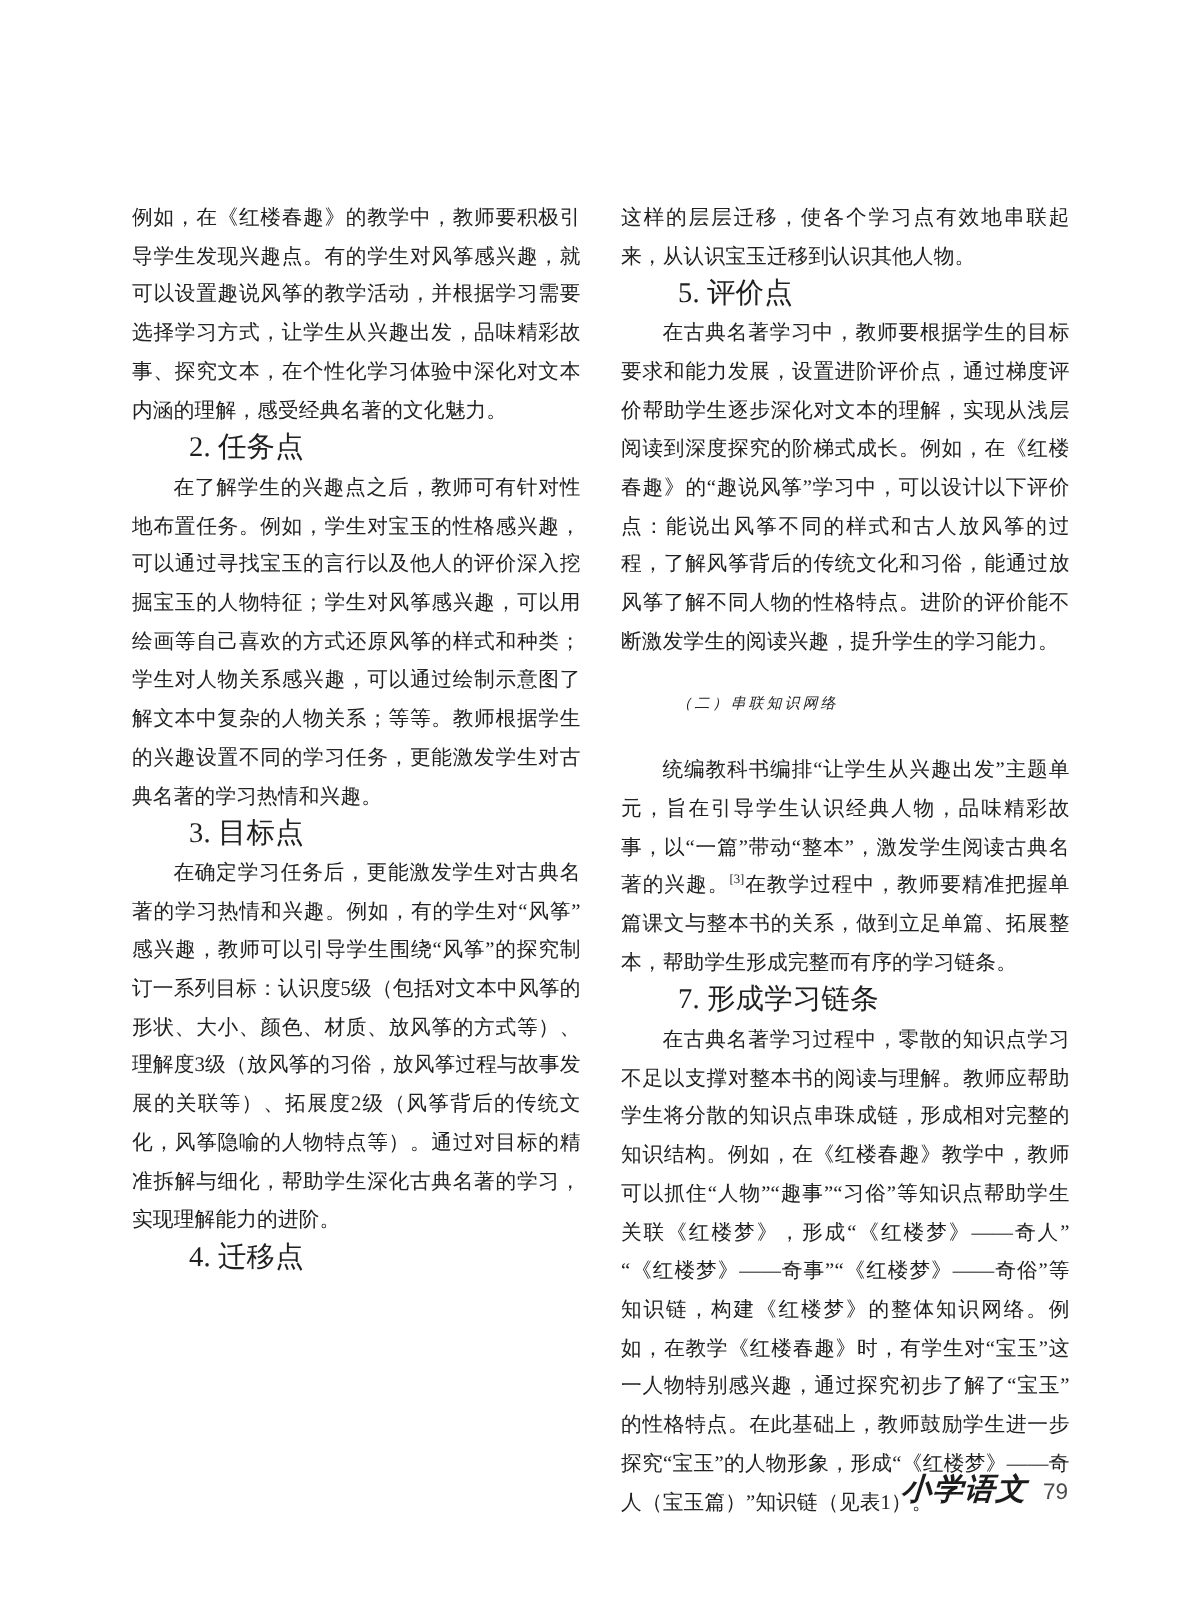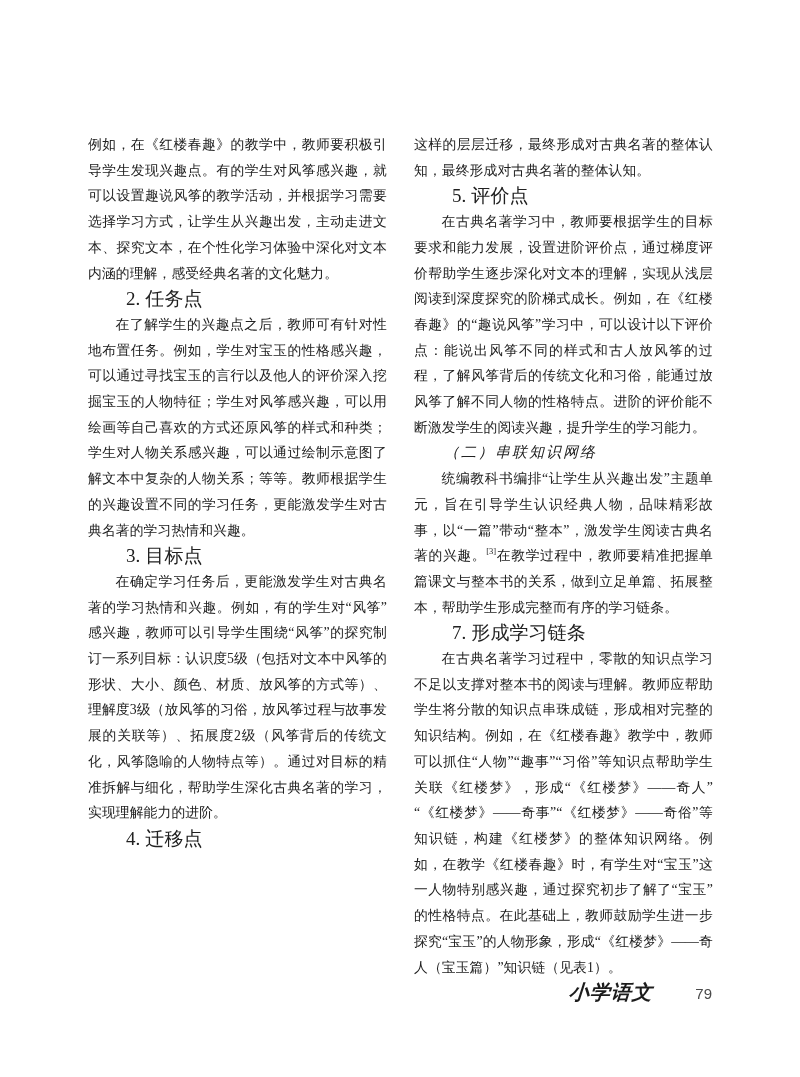--- a/index.html
+++ b/index.html
@@ -40,26 +40,26 @@
     text-indent: 0;
   }
   .heading {
     margin: 0;
     text-indent: 2em;
     font-weight: normal;
     font-size: 19px;
     line-height: 25.7px;
   }
   .section-heading {
-    margin: 0;
+    margin: 17px;
     text-indent: 2em;
     font-style: italic;
     letter-spacing: 2px;
     font-weight: normal;
-    font-size: 15px;
+    font-size: 10px;
     line-height: 25.7px;
   }
   sup.cite {
     font-size: 8.5px;
     line-height: 0;
     vertical-align: super;
     letter-spacing: 0;
   }
   .footer {
     position: absolute;
@@ -75,41 +75,40 @@
     font-weight: bold;
     font-size: 20px;
     color: #1c1c1c;
     transform: skewX(-4deg);
     letter-spacing: 1px;
   }
   .page-number {
     font-family: "Liberation Sans", "DejaVu Sans", sans-serif;
     font-size: 15px;
     color: #4a4a4a;
-    margin-left: 32px;
   }
 </style>
 </head>
 <body>
 
 <div class="page">
 
   <div class="content">
 
     <div class="column">
-      <p class="para continuation">例如，在《红楼春趣》的教学中，教师要积极引导学生发现兴趣点。有的学生对风筝感兴趣，就可以设置趣说风筝的教学活动，并根据学习需要选择学习方式，让学生从兴趣出发，主动走进文本、探究文本，在个性化学习体验中深化对文本内涵的理解，感受经典名著的文化魅力。</p>
+      <p class="para continuation">例如，在《红楼春趣》的教学中，教师要积极引导学生发现兴趣点。有的学生对风筝感兴趣，就可以设置趣说风筝的教学活动，并根据学习需要选择学习方式，让学生从兴趣出发，品味精彩故事、探究文本，在个性化学习体验中深化对文本内涵的理解，感受经典名著的文化魅力。</p>
       <p class="heading">2. 任务点</p>
       <p class="para">在了解学生的兴趣点之后，教师可有针对性地布置任务。例如，学生对宝玉的性格感兴趣，可以通过寻找宝玉的言行以及他人的评价深入挖掘宝玉的人物特征；学生对风筝感兴趣，可以用绘画等自己喜欢的方式还原风筝的样式和种类；学生对人物关系感兴趣，可以通过绘制示意图了解文本中复杂的人物关系；等等。教师根据学生的兴趣设置不同的学习任务，更能激发学生对古典名著的学习热情和兴趣。</p>
       <p class="heading">3. 目标点</p>
       <p class="para">在确定学习任务后，更能激发学生对古典名著的学习热情和兴趣。例如，有的学生对“风筝”感兴趣，教师可以引导学生围绕“风筝”的探究制订一系列目标：认识度5级（包括对文本中风筝的形状、大小、颜色、材质、放风筝的方式等）、理解度3级（放风筝的习俗，放风筝过程与故事发展的关联等）、拓展度2级（风筝背后的传统文化，风筝隐喻的人物特点等）。通过对目标的精准拆解与细化，帮助学生深化古典名著的学习，实现理解能力的进阶。</p>
       <p class="heading">4. 迁移点</p>
     </div>
 
     <div class="column">
-      <p class="para continuation">这样的层层迁移，最终形成对古典名著的整体认知，最终形成对古典名著的整体认知。</p>
+      <p class="para continuation">这样的层层迁移，使各个学习点有效地串联起来，从认识宝玉迁移到认识其他人物。</p>
       <p class="heading">5. 评价点</p>
       <p class="para">在古典名著学习中，教师要根据学生的目标要求和能力发展，设置进阶评价点，通过梯度评价帮助学生逐步深化对文本的理解，实现从浅层阅读到深度探究的阶梯式成长。例如，在《红楼春趣》的“趣说风筝”学习中，可以设计以下评价点：能说出风筝不同的样式和古人放风筝的过程，了解风筝背后的传统文化和习俗，能通过放风筝了解不同人物的性格特点。进阶的评价能不断激发学生的阅读兴趣，提升学生的学习能力。</p>
       <p class="section-heading">（二）串联知识网络</p>
       <p class="para">
         <span>统编教科书编排“让学生从兴趣出发”主题单元，旨在引导学生认识经典人物，品味精彩故事，以“一篇”带动“整本”，激发学生阅读古典名著的兴趣。</span><sup class="cite">[3]</sup><span>在教学过程中，教师要精准把握单篇课文与整本书的关系，做到立足单篇、拓展整本，帮助学生形成完整而有序的学习链条。</span>
       </p>
       <p class="heading">7. 形成学习链条</p>
       <p class="para">在古典名著学习过程中，零散的知识点学习不足以支撑对整本书的阅读与理解。教师应帮助学生将分散的知识点串珠成链，形成相对完整的知识结构。例如，在《红楼春趣》教学中，教师可以抓住“人物”“趣事”“习俗”等知识点帮助学生关联《红楼梦》，形成“《红楼梦》——奇人”“《红楼梦》——奇事”“《红楼梦》——奇俗”等知识链，构建《红楼梦》的整体知识网络。例如，在教学《红楼春趣》时，有学生对“宝玉”这一人物特别感兴趣，通过探究初步了解了“宝玉”的性格特点。在此基础上，教师鼓励学生进一步探究“宝玉”的人物形象，形成“《红楼梦》——奇人（宝玉篇）”知识链（见表1）。</p>
     </div>
 

